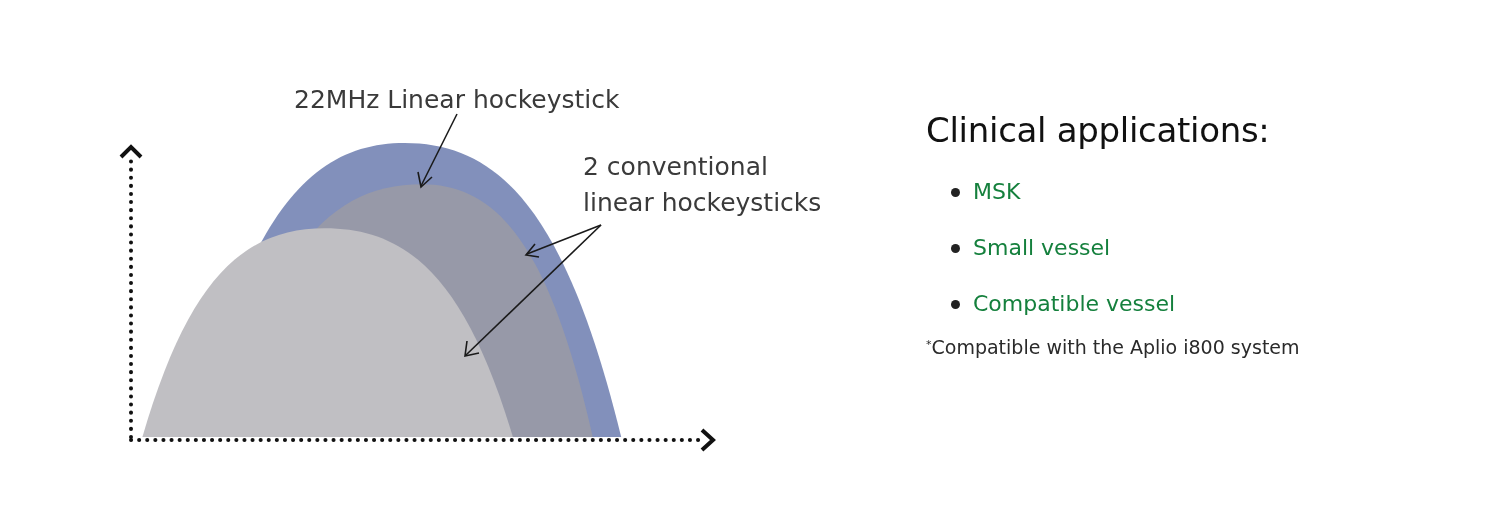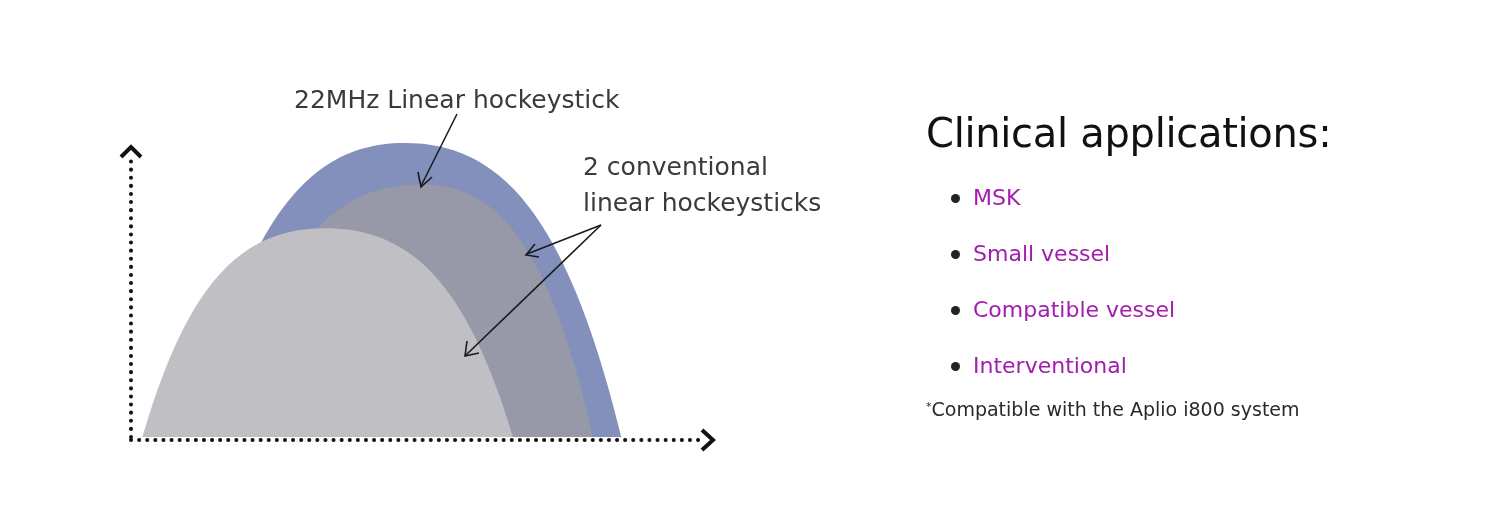--- a/index.html
+++ b/index.html
@@ -1,22 +1,22 @@
 <!DOCTYPE html>
 <html><head>
 <meta charset="utf-8">
 <style>
   html,body{margin:0;padding:0;background:#ffffff;}
   body{width:1492px;height:516px;position:relative;overflow:hidden;font-family:"DejaVu Sans","Liberation Sans",sans-serif;}
   #diagram{position:absolute;left:0;top:0;width:1492px;height:516px;}
   .label{font-family:"DejaVu Sans",sans-serif;fill:#3a3a3a;font-size:25px;}
   .panel{position:absolute;left:926px;top:110px;color:#1f1f1f;}
-  .panel h2{margin:0;font-weight:normal;font-size:40px;font-family:"DejaVu Sans",sans-serif;color:#111;letter-spacing:-0.3px;}
+  .panel h2{margin:0;font-weight:normal;font-size:34px;font-family:"DejaVu Sans",sans-serif;color:#111;letter-spacing:-0.3px;}
   .panel ul{list-style:none;margin:14px 0 0 0;padding:0;}
-  .panel li{position:relative;padding-left:47px;height:56px;line-height:56px;font-size:22px;color:#a21caf;margin-top:-0px;}
+  .panel li{position:relative;padding-left:47px;height:56px;line-height:56px;font-size:22px;color:#15803d;margin-top:-0px;}
   .panel li .dot{position:absolute;left:25px;top:24px;width:9px;height:9px;border-radius:50%;background:#222;}
   .panel .note{margin-top:4px;font-size:19px;color:#2a2a2a;}
   .panel .note sup{font-size:11px;vertical-align:top;position:relative;top:2px;}
 </style>
 </head>
 <body>
 
 <svg id="diagram" viewBox="0 0 1492 516" xmlns="http://www.w3.org/2000/svg">
   <g id="curves">
       <path d="M193.7,437 C246.42499999999998,216.5 309.695,143 404.59999999999997,143 C502.07,143 567.0500000000001,216.5 621.2,437 Z" fill="#8290bb"></path>
@@ -42,16 +42,15 @@
     <polyline points="467,341 465,356 479,353"></polyline>
   </g>
 </svg>
 
 <div class="panel">
   <h2>Clinical applications:</h2>
   <ul>
     <li><span class="dot"></span><span>MSK</span></li>
     <li><span class="dot"></span><span>Small vessel</span></li>
     <li><span class="dot"></span><span>Compatible vessel</span></li>
-    <li><span class="dot"></span><span>Interventional</span></li>
   </ul>
   <div class="note"><sup>*</sup><span>Compatible with the Aplio i800 system</span></div>
 </div>
 
 </body></html>

